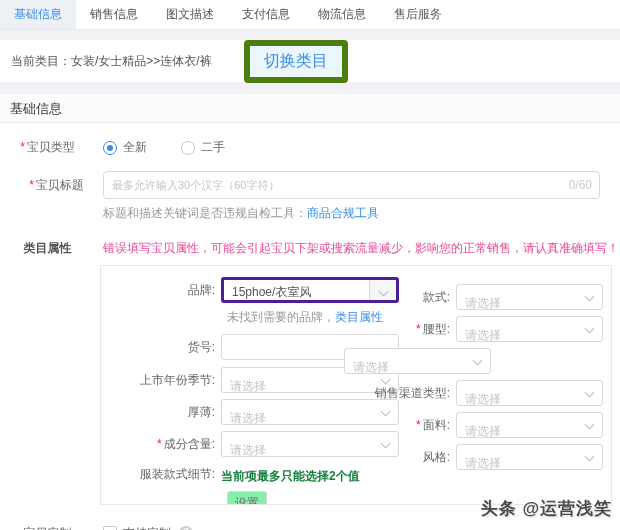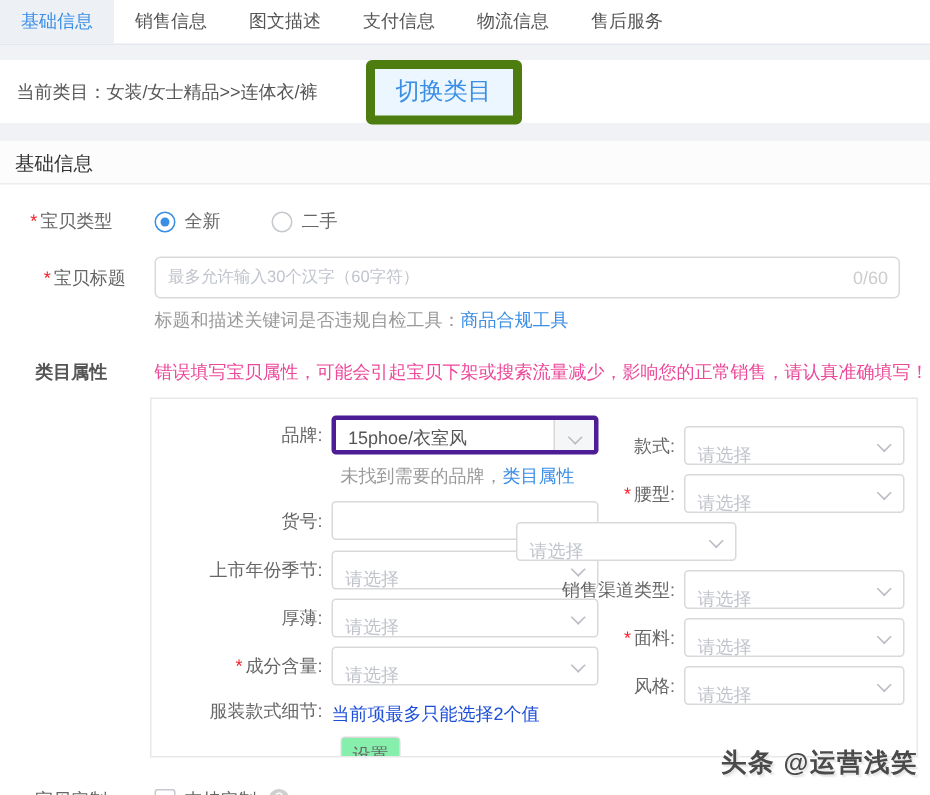--- a/index.html
+++ b/index.html
@@ -66,21 +66,21 @@
   .chev { position:absolute; right:9px; top:8px; width:7px; height:7px; border-right:1px solid #b8bcc2; border-bottom:1px solid #b8bcc2; transform:rotate(45deg); }
 
   .combo { height:26px; border:3px solid #4c1d95; border-radius:3px; display:flex; overflow:hidden; cursor:pointer; }
   .combo-val { flex:1; padding:0 8px; line-height:24px; color:#555; background:#fff; white-space:nowrap; overflow:hidden; }
   .combo-arrow { width:27px; flex:none; border-left:1px solid #d9d9d9; background:#f5f6f8; position:relative; }
   .combo-arrow .chev { right:9px; }
 
   .text-input { height:26px; border:1px solid #d9d9d9; border-radius:3px; padding:0 8px; font-size:12px; color:#333; outline:none; font-family:inherit; }
 
   .brand-helper { margin:4px 0 8px 126px; color:#999; }
-  .detail-note { line-height:22px; color:#1d4ed8; padding-top:2px; }
+  .detail-note { line-height:22px; color:#15803d; padding-top:2px;font-weight:bold; }
   .set-btn { margin:4px 0 0 126px; width:40px; height:24px; background:#86efac; border:1px solid #d9d9d9; border-radius:3px; color:#666; font-size:12px; cursor:pointer; }
 
   .custom-row { margin-top:18px; }
   .chk-label { line-height:16px; color:#666; }
   .opt-row { display:flex; align-items:center; padding-top:2px; }
 
   .watermark { position:absolute; right:8px; bottom:10px; font-size:17px; font-weight:bold; color:#4a4a4a; text-shadow:1px 1px 0 #e8e8e8, 2px 2px 1px #f2f2f2; letter-spacing:1px; }
 </style>
 </head>
 <body>

